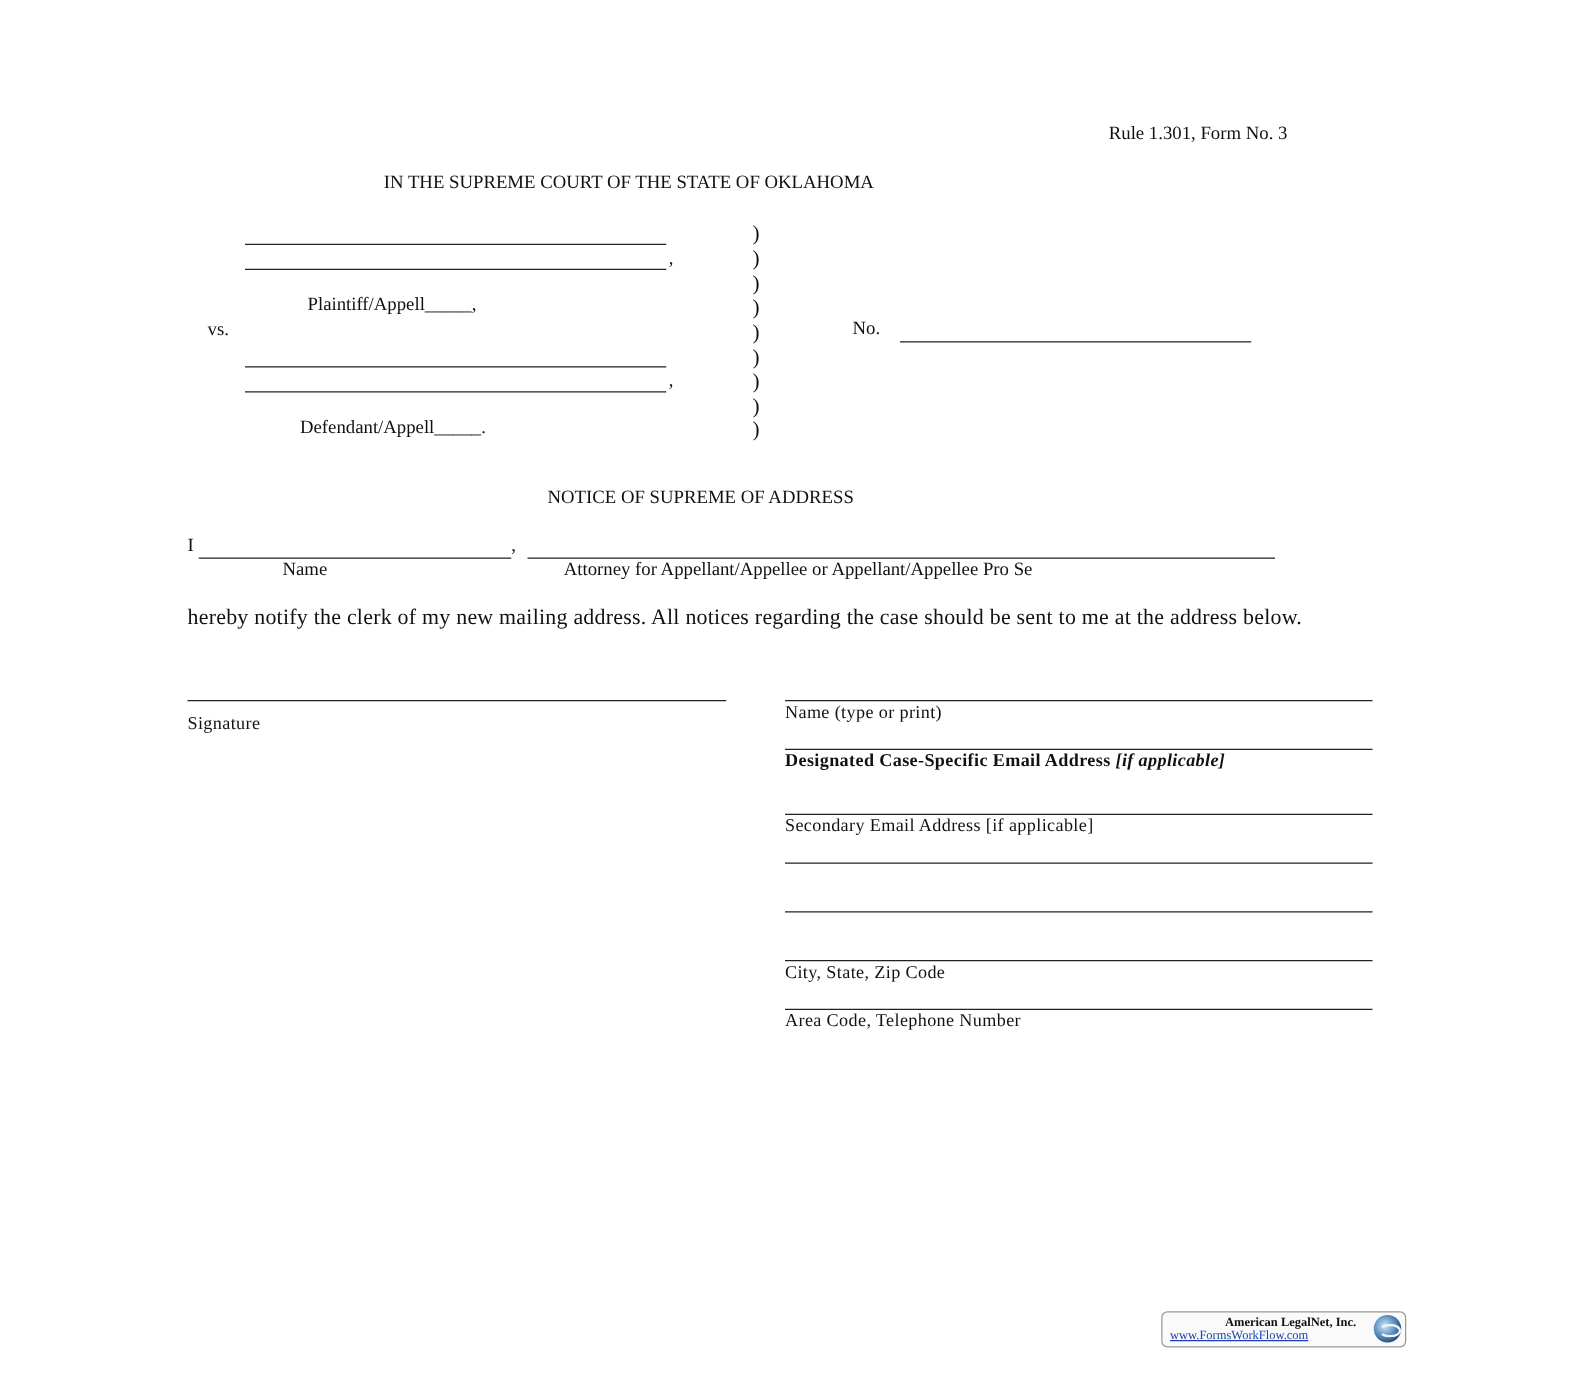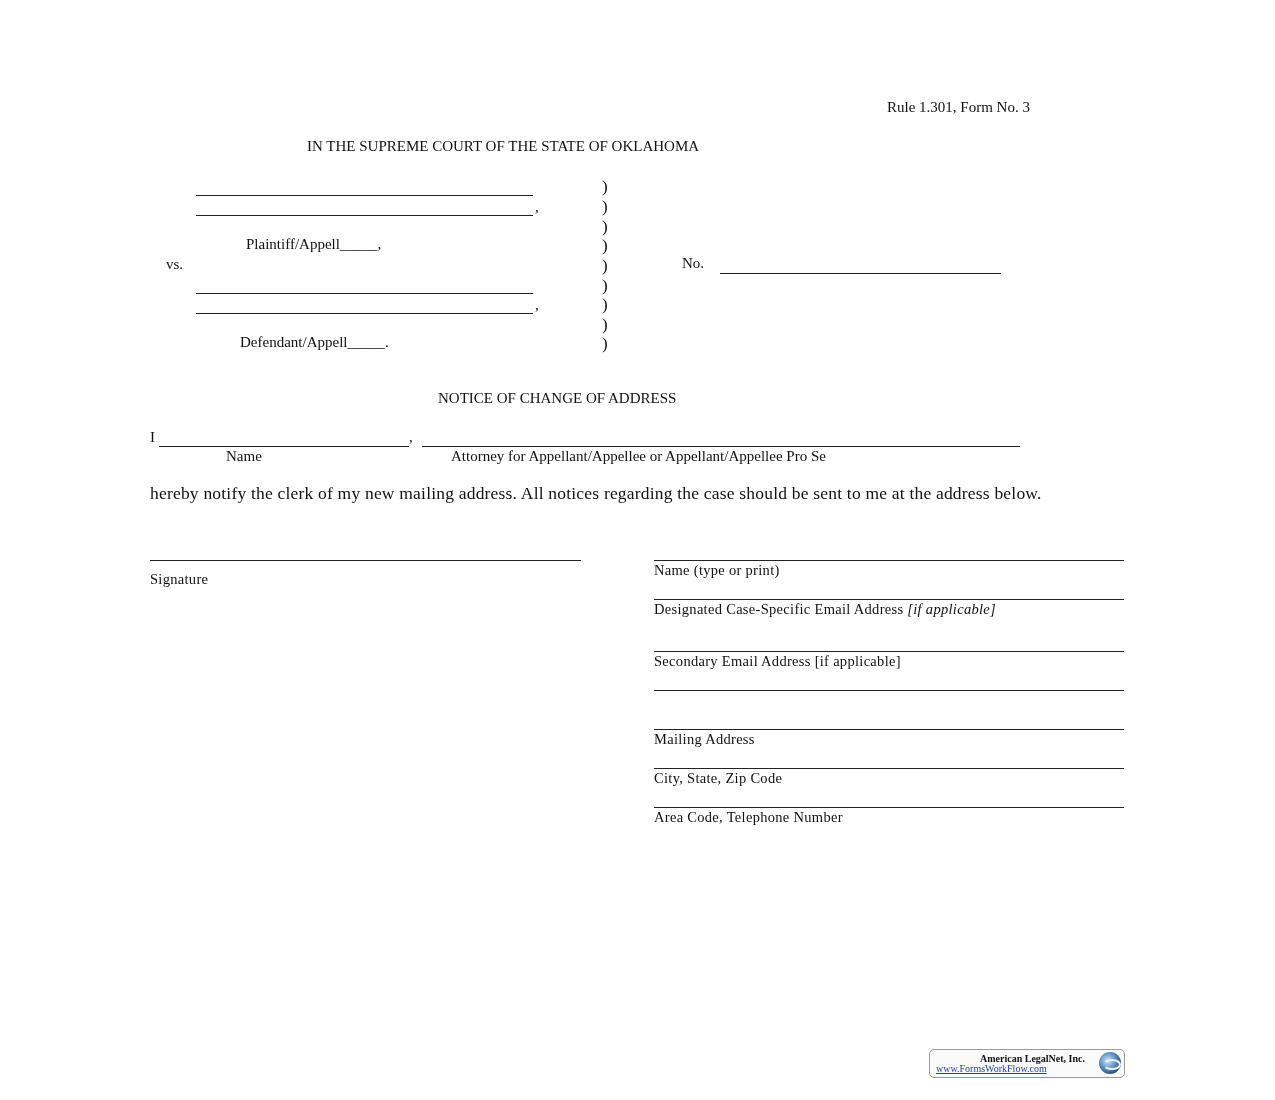--- a/index.html
+++ b/index.html
@@ -4,21 +4,21 @@
 <style>
   html, body { margin: 0; padding: 0; background: #ffffff; }
   body { width: 1275px; height: 1100px; position: relative; overflow: hidden;
          font-family: "Liberation Serif", "DejaVu Serif", serif; color: #111; }
   .abs { position: absolute; white-space: nowrap; }
   .t18 { font-size: 15px; }
   .t15 { font-size: 15px; }
   .t14 { font-size: 14.5px; letter-spacing: 0.3px; }
   .line { position: absolute; height: 0; border-top: 1px solid #222; }
   .paren { position: absolute; left: 602px; font-size: 17px; }
-  .field { position: absolute; left: 654px; width: 470px; }
+  .field { position: absolute; left: 628px; width: 470px; }
   .field .rule { border-top: 1px solid #222; height: 0; }
   .field .lbl { font-size: 14.5px; letter-spacing: 0.3px; margin-top: 1px; line-height: 16px; white-space: normal; }
   .field .lbl i { font-style: italic; }
   .logo { position: absolute; left: 929px; top: 1049px; width: 194px; height: 27px;
           border: 1px solid #999; border-radius: 5px; background: #fafafa; }
   .logo .l1 { position: absolute; left: 6px; top: 3px; font-size: 10px; font-weight: bold; color: #111; margin-left: 44px; }
   .logo .l2 { position: absolute; left: 6px; top: 13px; font-size: 10px; color: #1a3fb0; text-decoration: underline; }
   .logo .globe { position: absolute; right: 3px; top: 2px; width: 22px; height: 22px; border-radius: 50%;
                  background: radial-gradient(circle at 40% 40%, #cfe6f7 0%, #5a8fc0 45%, #1d3a66 80%, #0e1d33 100%); }
   .logo .globe:after { content: ""; position: absolute; left: 4px; top: 7px; width: 14px; height: 7px;
@@ -48,53 +48,52 @@
   <div class="paren" style="top:256px;">)</div>
   <div class="paren" style="top:276px;">)</div>
   <div class="paren" style="top:295px;">)</div>
   <div class="paren" style="top:315px;">)</div>
   <div class="paren" style="top:334px;">)</div>
 
   <div class="abs t18" style="left:682px; top:255px;">No.</div>
   <div class="line" style="left:720px; top:273px; width:281px;"></div>
 </div>
 
-<div class="abs t18" style="left:438px; top:390px;">NOTICE OF CHANGE OF ADDRESS</div>
+<div class="abs t18" style="left:438px; top:390px;">NOTICE OF SUPREME OF ADDRESS</div>
 
 <div class="abs t18" style="left:150px; top:429px;">I</div>
 <div class="line" style="left:159px; top:446px; width:250px;"></div>
 <div class="abs t18" style="left:409px; top:429px;">,</div>
 <div class="line" style="left:422px; top:446px; width:598px;"></div>
 <div class="abs t15" style="left:226px; top:448px;">Name</div>
 <div class="abs t15" style="left:451px; top:448px;">Attorney for Appellant/Appellee or Appellant/Appellee Pro Se</div>
 
 <div class="abs" style="left:150px; top:484px; width:975px; white-space:normal; font-size:17.5px; line-height:19px; letter-spacing:0.2px;">hereby notify the clerk of my new mailing address. All notices regarding the case should be sent to me at the address below.</div>
 
 <div class="line" style="left:150px; top:560px; width:431px;"></div>
 <div class="abs t14" style="left:150px; top:561px;margin-top:10px;">Signature</div>
 
 <div>
   <div class="field" style="top:560px;">
     <div class="rule"></div>
     <div class="lbl">Name (type or print)</div>
   </div>
-  <div class="field" style="top:599px;">
+  <div class="field" style="top:599px;font-weight:bold;">
     <div class="rule"></div>
     <div class="lbl" style="width:380px;"><span>Designated Case-Specific Email Address </span><i>[if applicable]</i></div>
   </div>
   <div class="field" style="top:651px;">
     <div class="rule"></div>
     <div class="lbl">Secondary Email Address [if applicable]</div>
   </div>
   <div class="field" style="top:690px;">
     <div class="rule"></div>
   </div>
   <div class="field" style="top:729px;">
     <div class="rule"></div>
-    <div class="lbl">Mailing Address</div>
   </div>
   <div class="field" style="top:768px;">
     <div class="rule"></div>
     <div class="lbl">City, State, Zip Code</div>
   </div>
   <div class="field" style="top:807px;">
     <div class="rule"></div>
     <div class="lbl">Area Code, Telephone Number</div>
   </div>
 </div>

